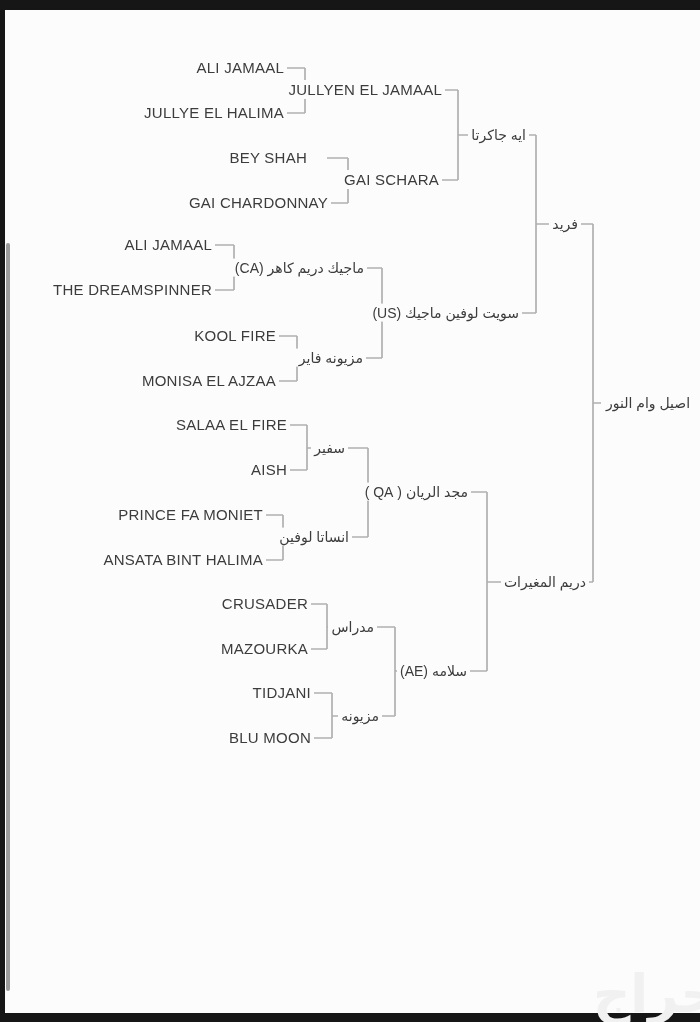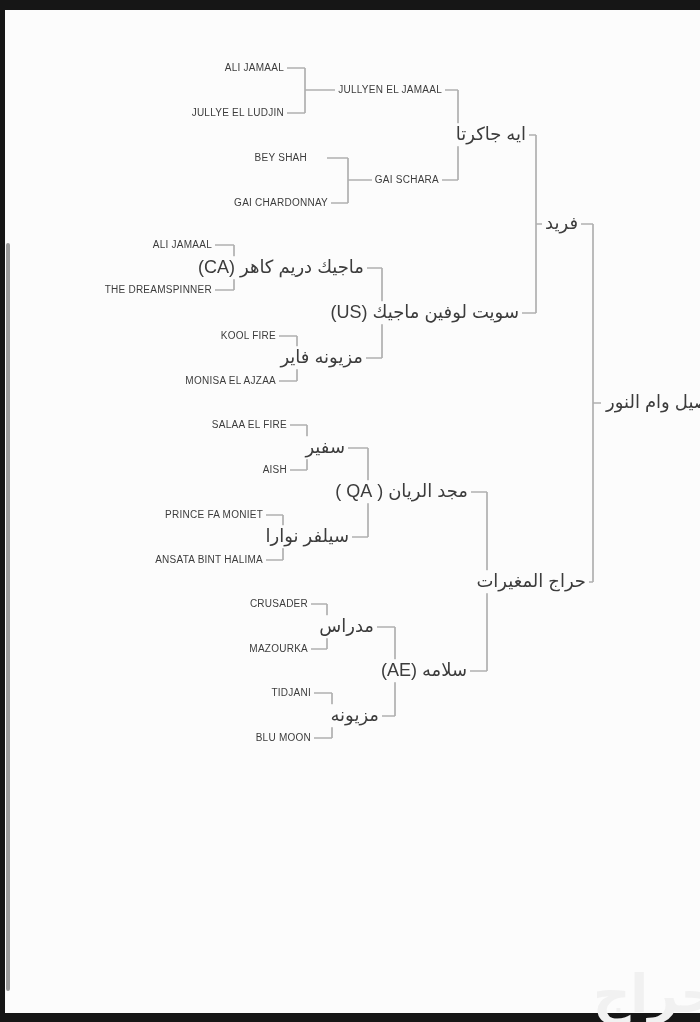--- a/index.html
+++ b/index.html
@@ -15,22 +15,22 @@
   svg.lines{position:absolute;left:0;top:0;pointer-events:none;}
   .lbl{
     position:absolute;
     transform:translateY(-52%);
     white-space:nowrap;
     background:#fcfcfc;
     color:#3c3c3c;
     padding:1px 3px;
     line-height:1.15;
   }
-  .en{font-size:10px;letter-spacing:.25px;}
-  .ar{font-size:18px;direction:rtl;unicode-bidi:plaintext;}
+  .en{font-size:15px;letter-spacing:.25px;}
+  .ar{font-size:14px;direction:rtl;unicode-bidi:plaintext;}
   .scroll-thumb{
     position:absolute;left:6px;top:243px;width:4px;height:748px;
     background:#9c9c9c;border-radius:2px;
   }
   .watermark{
     position:absolute;right:-18px;bottom:-2px;
     font-size:52px;font-weight:bold;letter-spacing:6px;
     color:#f1f1f1;direction:rtl;
   }
 </style>
@@ -42,52 +42,52 @@
   <div class="page"></div>
 
   <svg class="lines" width="700" height="1022" viewBox="0 0 700 1022">
 
     <path fill="none" stroke="#b0b0b0" stroke-width="1.7" d="M305 68 V113 M348 158 V203 M458 90 V180 M234 245 V290 M297 336 V381 M382 268 V358 M536 135 V313 M307 425 V470 M283 515 V560 M368 448 V537 M327 604 V649 M332 693 V738 M395 627 V716 M487 492 V671 M593 224 V582"></path>
 
     <path fill="none" stroke="#b0b0b0" stroke-width="1.7" d="M283 68 H305 M283 113 H305 M327 158 H348 M327 203 H348 M211 245 H234 M211 290 H234 M275 336 H297 M275 381 H297 M286 425 H307 M286 470 H307 M262 515 H283 M262 560 H283 M307 604 H327 M307 649 H327 M310 693 H332 M310 738 H332 M305 90 H458 M348 180 H458 M458 135 H536 M234 268 H382 M297 358 H382 M382 313 H536 M536 224 H593 M307 448 H368 M283 537 H368 M368 492 H487 M327 627 H395 M332 716 H395 M395 671 H487 M487 582 H593 M593 403 H601"></path>
   </svg>
 
   <span class="lbl en" style="right:413px;top:68px">ALI JAMAAL</span>
-  <span class="lbl en" style="right:413px;top:113px">JULLYE EL LUDJIN</span>
+  <span class="lbl en" style="right:413px;top:113px">JULLYE EL HALIMA</span>
   <span class="lbl en" style="right:390px;top:158px">BEY SHAH</span>
   <span class="lbl en" style="right:369px;top:203px">GAI CHARDONNAY</span>
   <span class="lbl en" style="right:485px;top:245px">ALI JAMAAL</span>
   <span class="lbl en" style="right:485px;top:290px">THE DREAMSPINNER</span>
   <span class="lbl en" style="right:421px;top:336px">KOOL FIRE</span>
   <span class="lbl en" style="right:421px;top:381px">MONISA EL AJZAA</span>
   <span class="lbl en" style="right:410px;top:425px">SALAA EL FIRE</span>
   <span class="lbl en" style="right:410px;top:470px">AISH</span>
   <span class="lbl en" style="right:434px;top:515px">PRINCE FA MONIET</span>
   <span class="lbl en" style="right:434px;top:560px">ANSATA BINT HALIMA</span>
   <span class="lbl en" style="right:389px;top:604px">CRUSADER</span>
   <span class="lbl en" style="right:389px;top:649px">MAZOURKA</span>
   <span class="lbl en" style="right:386px;top:693px">TIDJANI</span>
   <span class="lbl en" style="right:386px;top:738px">BLU MOON</span>
 
   <span class="lbl en" style="right:255px;top:90px">JULLYEN EL JAMAAL</span>
   <span class="lbl en" style="right:258px;top:180px">GAI SCHARA</span>
   <span class="lbl ar" style="right:333px;top:268px">ماجيك دريم كاهر (CA)</span>
   <span class="lbl ar" style="right:334px;top:358px">مزيونه فاير</span>
   <span class="lbl ar" style="right:352px;top:448px">سفير</span>
-  <span class="lbl ar" style="right:348px;top:537px">سيلفر نوارا</span>
+  <span class="lbl ar" style="right:348px;top:537px">انساتا لوفين</span>
   <span class="lbl ar" style="right:323px;top:627px">مدراس</span>
   <span class="lbl ar" style="right:318px;top:716px">مزيونه</span>
 
   <span class="lbl ar" style="right:171px;top:135px">ايه جاكرتا</span>
   <span class="lbl ar" style="right:178px;top:313px">سويت لوفين ماجيك (US)</span>
   <span class="lbl ar" style="right:229px;top:492px">مجد الريان ( QA )</span>
   <span class="lbl ar" style="right:230px;top:671px">سلامه (AE)</span>
 
   <span class="lbl ar" style="right:119px;top:224px">فريد</span>
-  <span class="lbl ar" style="right:111px;top:582px">حراج المغيرات</span>
+  <span class="lbl ar" style="right:111px;top:582px">دريم المغيرات</span>
 
   <span class="lbl ar" style="left:603px;top:403px">اصيل وام النور</span>
 
   <div class="scroll-thumb"></div>
 
   <div class="watermark">حراج</div>
 
 </div>
 
 </body></html>

